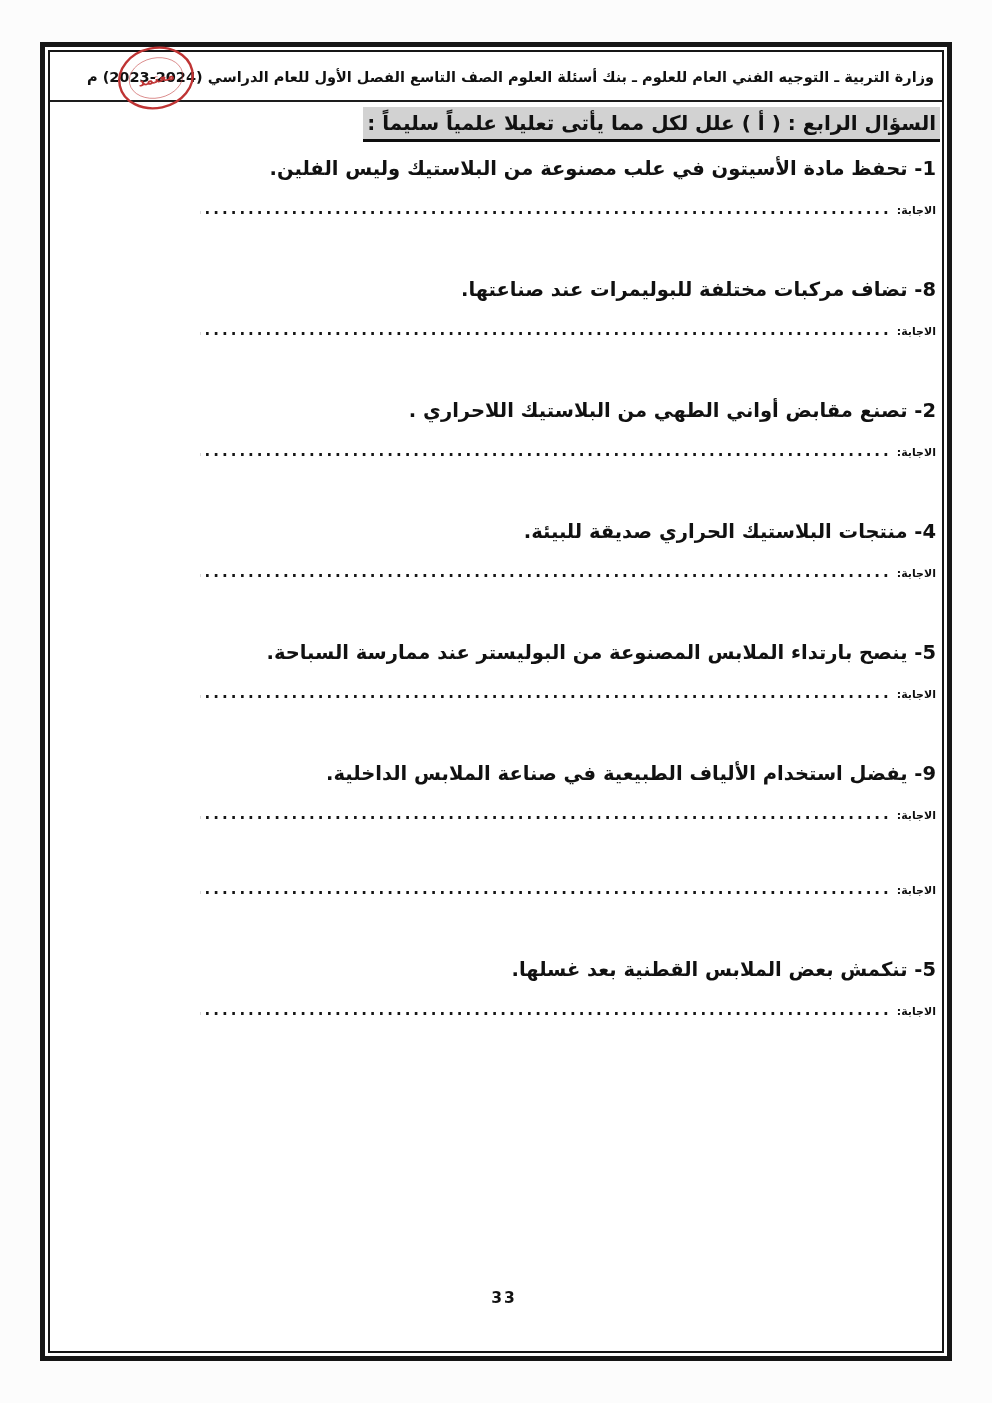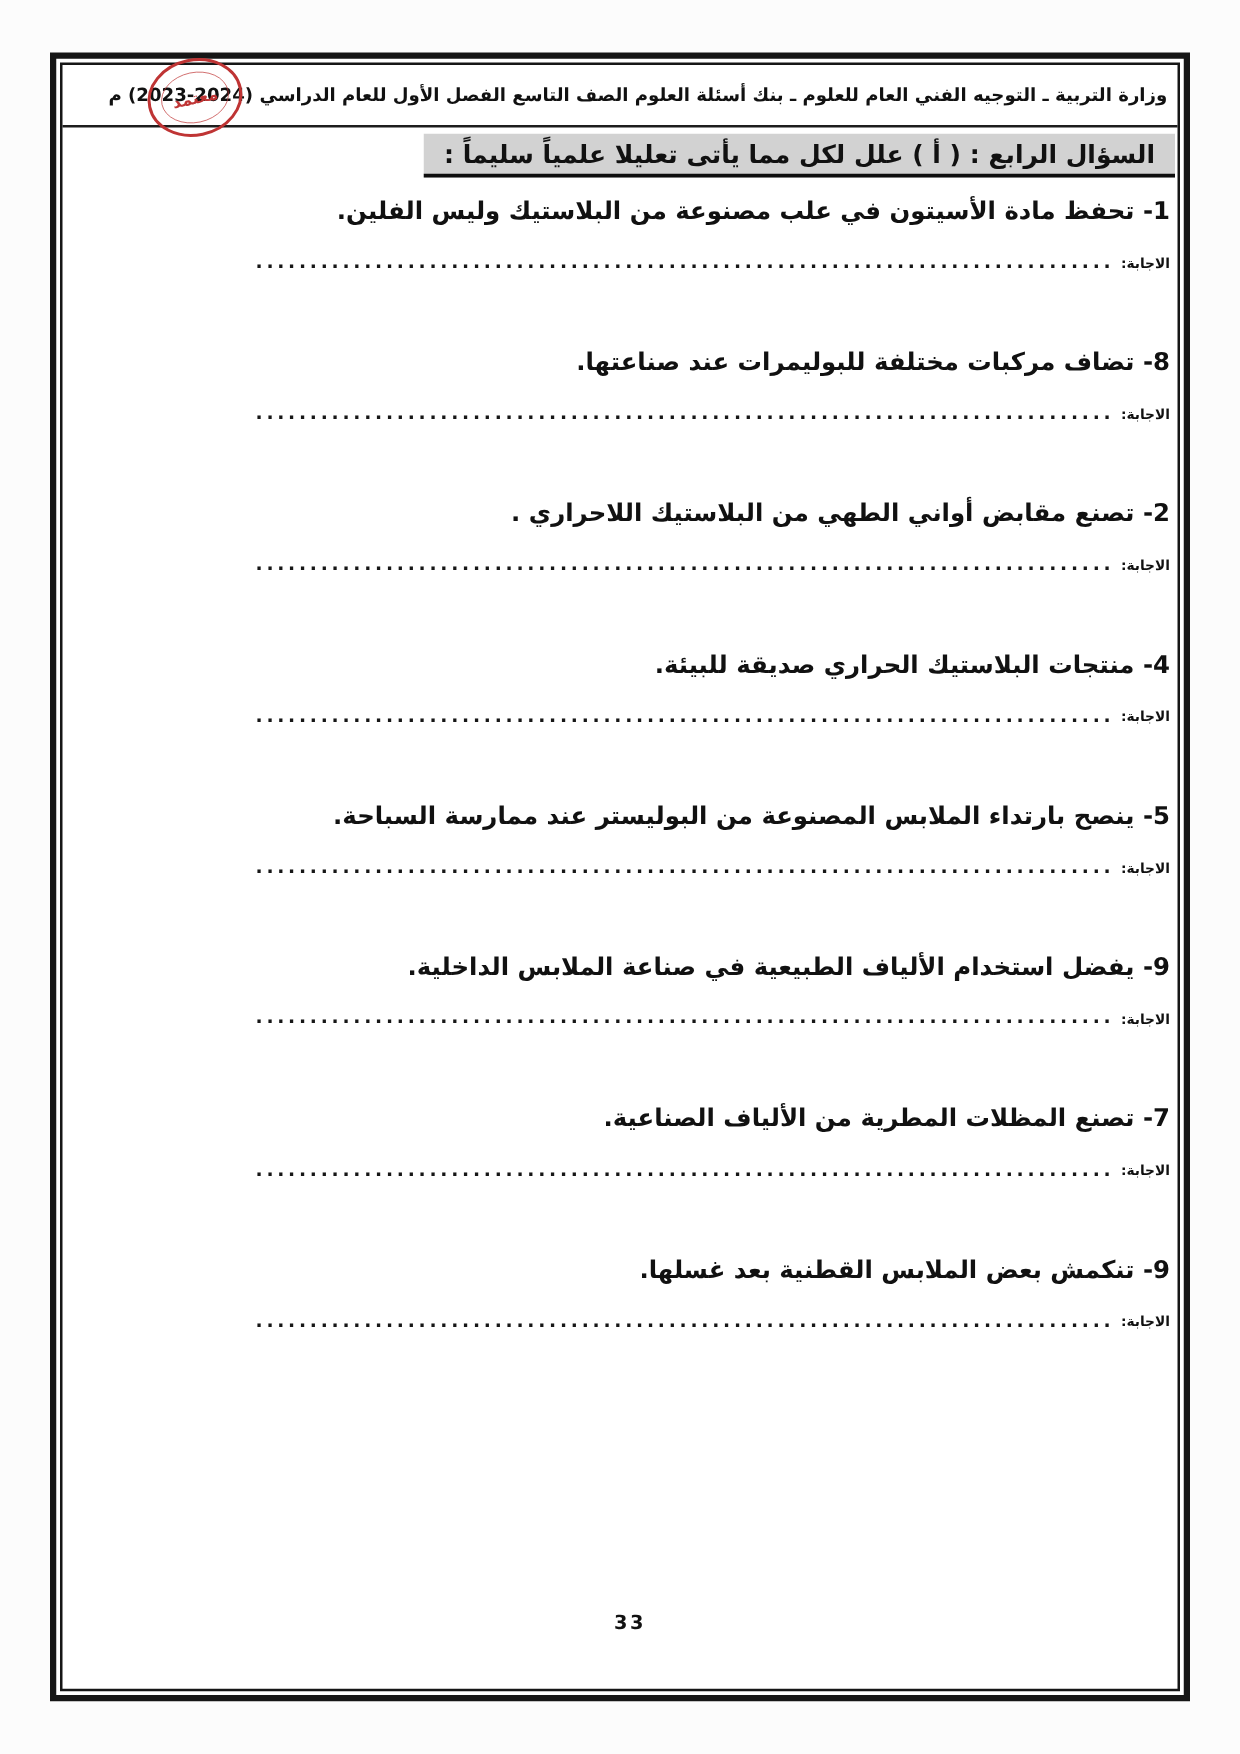--- a/index.html
+++ b/index.html
@@ -27,21 +27,21 @@
   .stamp{
     position:absolute;left:66px;top:-7px;width:80px;height:66px;
     transform:rotate(-12deg);z-index:3;
   }
   
   .title-row{margin-top:5px;text-align:right;padding:0 2px;}
   .section-title{
     display:inline-block;background:#d2d2d2;
     border-bottom:3px solid #0e0e0e;
     font-size:20px;font-weight:bold;line-height:1.35;
-    padding:3px 16px 2px;
+    padding:3px 4px 2px;
   }
   
   .qa-list{margin-top:12px;padding:0 6px 0 14px;}
   .qa{margin-bottom:57px;}
   .q{
     font-size:19.5px;font-weight:bold;line-height:30px;
   }
   .a{
     display:flex;align-items:baseline;margin-top:16px;padding-left:136px;
   }
@@ -124,29 +124,28 @@
 
       <div class="qa">
         <div class="q">9- يفضل استخدام الألياف الطبيعية في صناعة الملابس الداخلية.</div>
         <div class="a">
           <span class="a-label">الاجابة:</span>
           <span class="a-dots">................................................................................................................................................................</span>
         </div>
       </div>
 
       <div class="qa">
-        <div class="q">7- تصنع المظلات المطرية من الألياف الصناعية.</div>
         <div class="a">
           <span class="a-label">الاجابة:</span>
           <span class="a-dots">................................................................................................................................................................</span>
         </div>
       </div>
 
       <div class="qa">
-        <div class="q">9- تنكمش بعض الملابس القطنية بعد غسلها.</div>
+        <div class="q">5- تنكمش بعض الملابس القطنية بعد غسلها.</div>
         <div class="a">
           <span class="a-label">الاجابة:</span>
           <span class="a-dots">................................................................................................................................................................</span>
         </div>
       </div>
 
     </div>
 
     <div class="page-num">33</div>
 

